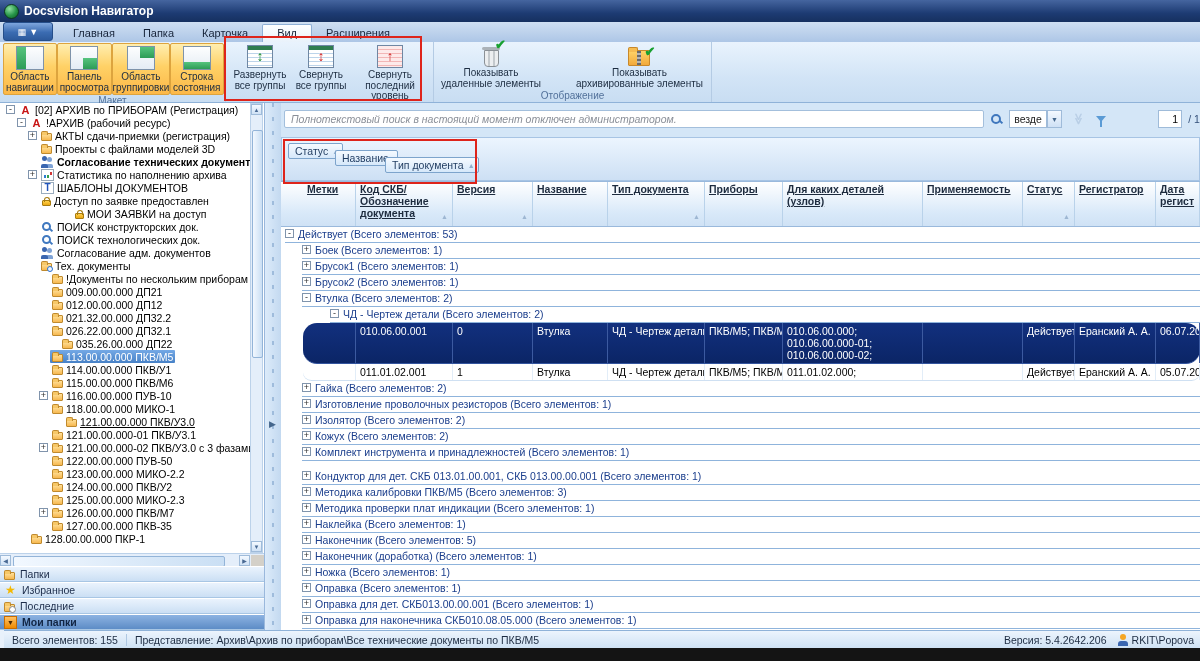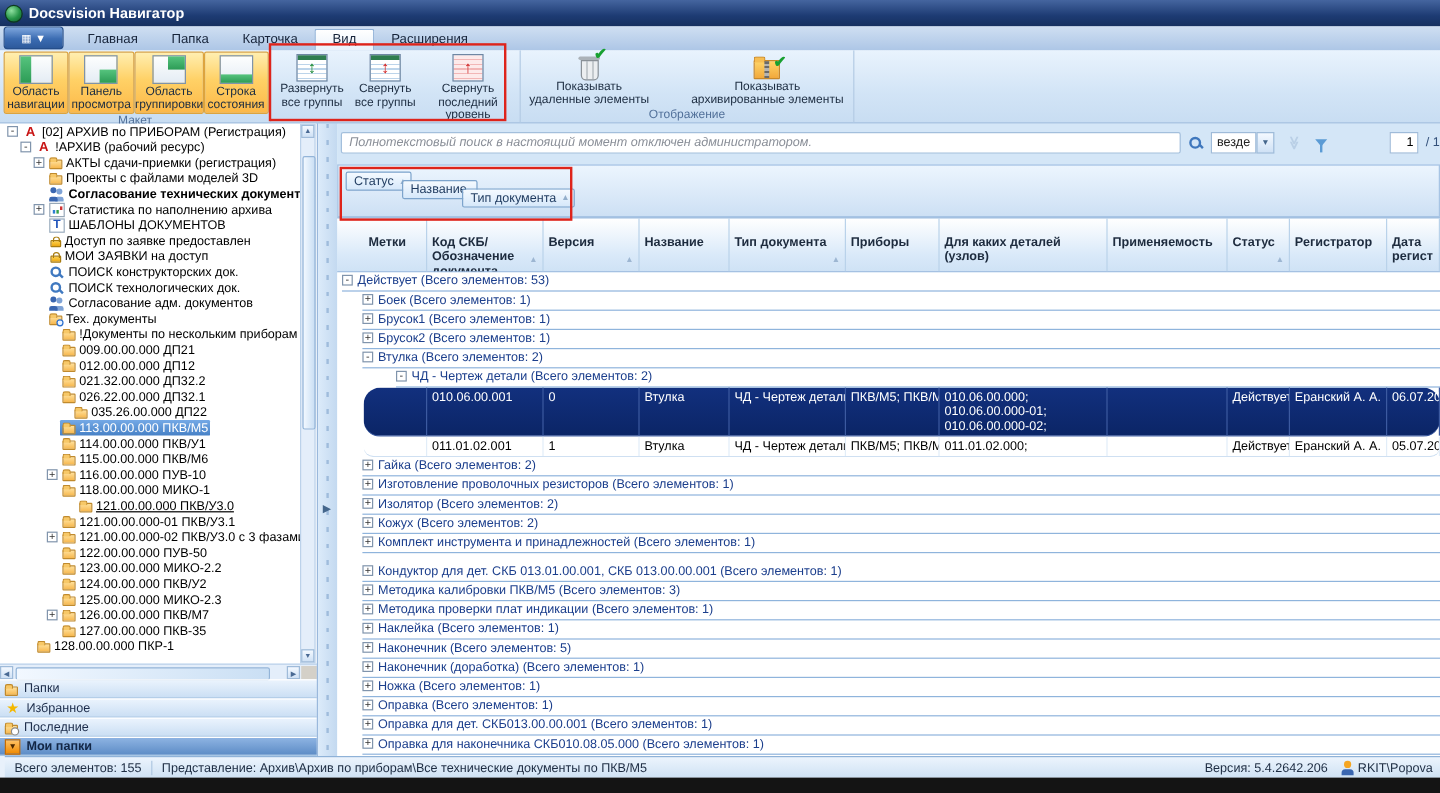--- a/index.html
+++ b/index.html
@@ -128,22 +128,22 @@
     border:1px solid #a7c4e4;box-sizing:border-box;}
   .chip{position:absolute;height:16px;background:linear-gradient(#f5faff,#d6e8fa);border:1px solid #7da4cc;border-radius:2px;
     font-size:10.5px;color:#1e3a5f;display:flex;align-items:center;padding:0 14px 0 6px;white-space:nowrap;box-sizing:border-box;}
   .chip.noarr{padding-right:8px;}
   .chip .sarrow{position:absolute;right:3px;top:4px;font-size:7px;color:#93aecb;}
 
   
   #thead{position:absolute;left:0;top:78px;width:919px;height:46px;display:grid;
     grid-template-columns:22px 53px 97px 80px 75px 97px 78px 140px 100px 52px 81px minmax(0,1fr);
     background:linear-gradient(#ffffff,#d9e9f9 70%,#cfe2f5);border-top:1px solid #9ab9dc;border-bottom:1px solid #9ab9dc;box-sizing:border-box;}
-  .hcell{position:relative;padding:14px 4px;font-weight:bold;color:#1d2b3e;font-size:10.5px;line-height:12px;
-    border-right:1px solid #b9d2ea;overflow:hidden;box-sizing:border-box;}
+  .hcell{position:relative;padding:1px 4px;font-weight:bold;color:#1d2b3e;font-size:10.5px;line-height:12px;
+    border-right:1px solid #b9d2ea;overflow:hidden;box-sizing:border-box;text-decoration:underline;}
   .hcell .sarrow{position:absolute;right:4px;bottom:3px;font-size:7px;color:#9db6d2;}
   #tbody{position:absolute;left:0;top:124px;width:919px;height:403px;background:#fff;overflow:hidden;}
   .grp{display:flex;align-items:flex-end;min-height:15px;box-sizing:border-box;}
   .grp .ginner{flex:1;display:flex;align-items:center;gap:4px;border-bottom:1px solid #8fb4dc;min-height:15px;}
   .grp .glbl{color:#1b3e8c;font-size:10.5px;padding-bottom:1px;white-space:nowrap;}
   .g0{padding-left:4px;} .g1{padding-left:21px;} .g2{padding-left:49px;}
   .gexp{width:9px;height:9px;flex:none;border:1px solid #8094ac;background:#fff;font-size:9px;line-height:7px;text-align:center;color:#333;margin-bottom:2px;box-sizing:border-box;}
   .grp.tall{min-height:24px;}
   .drow{margin-left:22px;display:grid;grid-template-columns:53px 97px 80px 75px 97px 78px 140px 100px 52px 81px minmax(0,1fr);
     font-size:10.5px;color:#000;border-bottom:1px solid #cfe0f2;border-radius:14px;}
@@ -311,21 +311,21 @@
         <span class="tlabel">ШАБЛОНЫ ДОКУМЕНТОВ</span>
       </span>
     </div>
     <div class="trow" style="padding-left: 28px;">
       <span class="texp none"></span>
       <span class="tcontent">
         <span class="tico ic-lock"></span>
         <span class="tlabel">Доступ по заявке предоставлен</span>
       </span>
     </div>
-    <div class="trow" style="padding-left: 28px;">
+    <div class="trow" style="padding-left: 28px; margin-left: 33px;">
       <span class="texp none"></span>
       <span class="tcontent">
         <span class="tico ic-lock"></span>
         <span class="tlabel">МОИ ЗАЯВКИ на доступ</span>
       </span>
     </div>
     <div class="trow" style="padding-left: 28px;">
       <span class="texp none"></span>
       <span class="tcontent">
         <span class="tico ic-search"></span>

